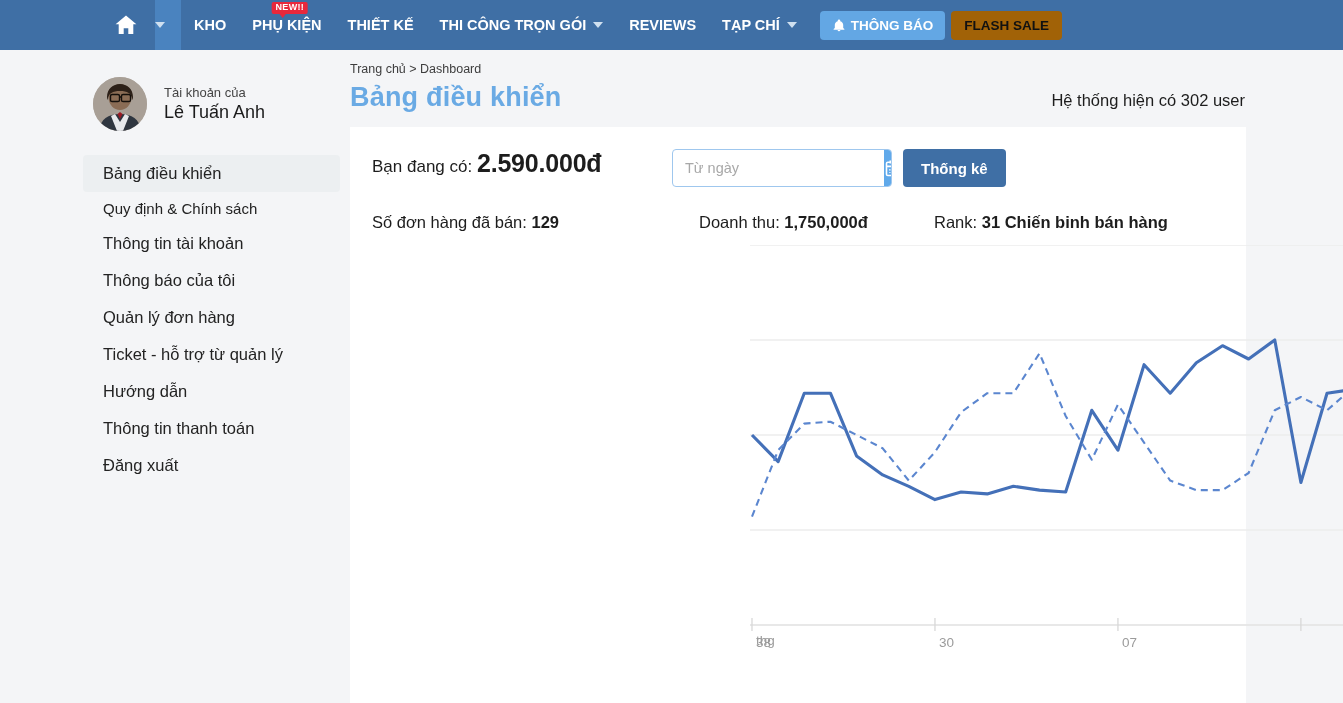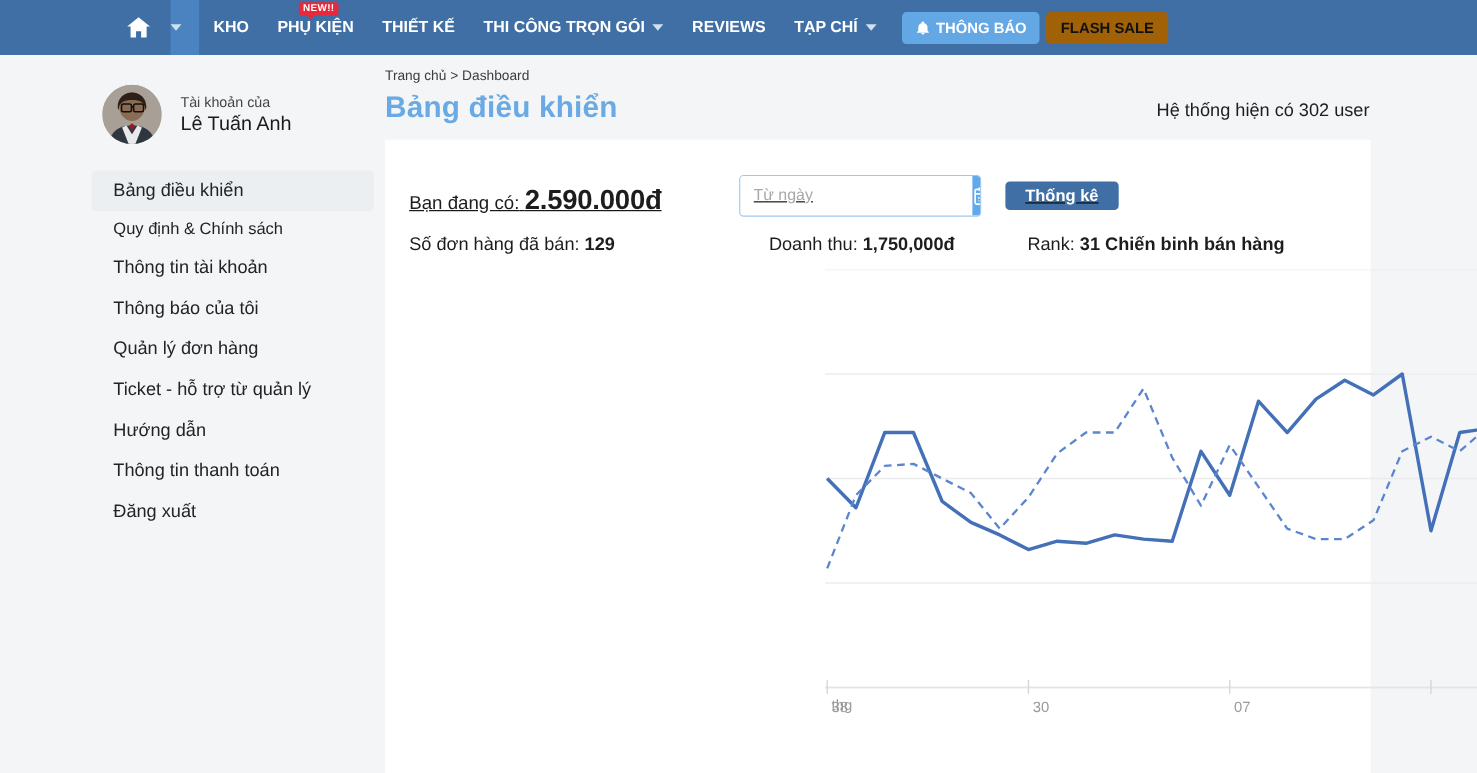--- a/index.html
+++ b/index.html
@@ -101,43 +101,43 @@
     margin: 6px 0 0 0; letter-spacing: .2px;
   }
   .usercount { font-size: 16.5px; color: #1d1d1d; padding-bottom: 3px; }
 
   
   .card {
     background: #fff; margin-top: 14px; margin-right: 97px;
     height: 578px; position: relative; padding: 22px 0 0 0;
   }
   .stats-row {
-    display: flex; align-items: flex-end; padding-left: 22px; height: 48px; text-decoration: underline;
+    display: flex; align-items: flex-start; padding-left: 22px; height: 48px;
   }
   .balance { font-size: 17px; color: #1d1d1d; width: 300px; white-space: nowrap; }
   .balance b { font-size: 25px; font-weight: bold; letter-spacing: -.2px;}
-  .filters { display: flex; align-items: center; gap: 22px; }
+  .filters { display: flex; align-items: center; gap: 11px; }
   .date-group {
     display: flex; align-items: stretch; border: 1px solid #9fc7ee;
     border-radius: 4px; overflow: hidden; height: 38px; width: 220px;
     background: #fff;
   }
   .date-input {
     border: none; outline: none; flex: 1; padding: 0 12px;
     font-size: 14.5px; color: #333; font-family: "Liberation Sans", sans-serif;
     background: transparent;
   }
   .date-input::placeholder { color: #a8a8a8; }
   .cal-btn {
     width: 50px; background: #60a9ea; display: flex;
     align-items: center; justify-content: center; cursor: pointer;
   }
   .btn-stat {
     background: #3f6fa5; color: #fff; font-weight: bold; font-size: 15px;
-    border: none; border-radius: 4px; height: 26px; padding: 0 18px;
+    border: none; border-radius: 4px; height: 38px; padding: 0 18px;
     cursor: pointer; font-family: "Liberation Sans", sans-serif;
   }
   .stats-row2 {
     display: flex; align-items: center; padding-left: 22px;
     margin-top: 16px; font-size: 16.5px; color: #1d1d1d;
   }
   .stats-row2 .cell { white-space: nowrap; }
   .cell-orders { width: 300px; }
   .cell-rev { width: 235px; margin-left: 27px; }
   .stats-row2 b { font-weight: bold; }

